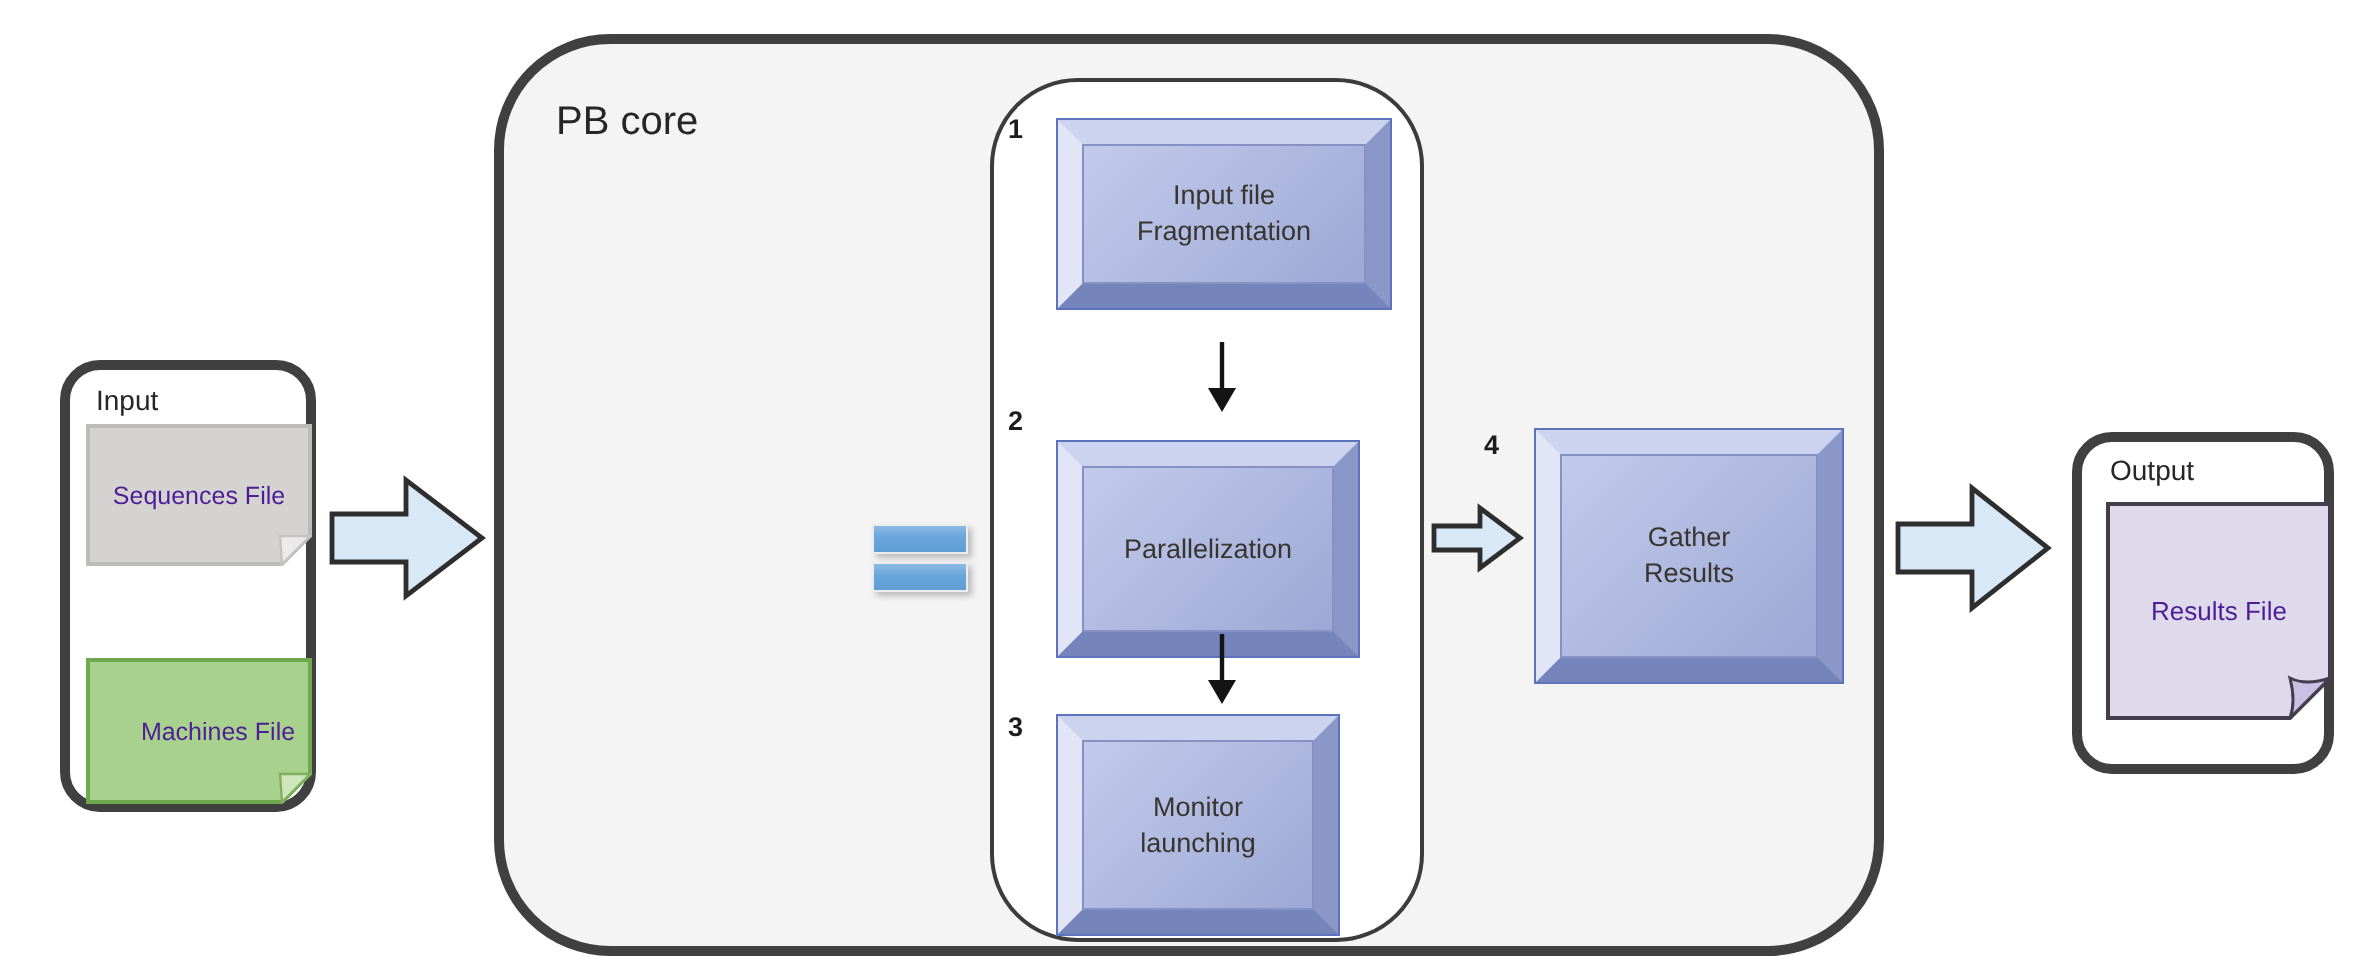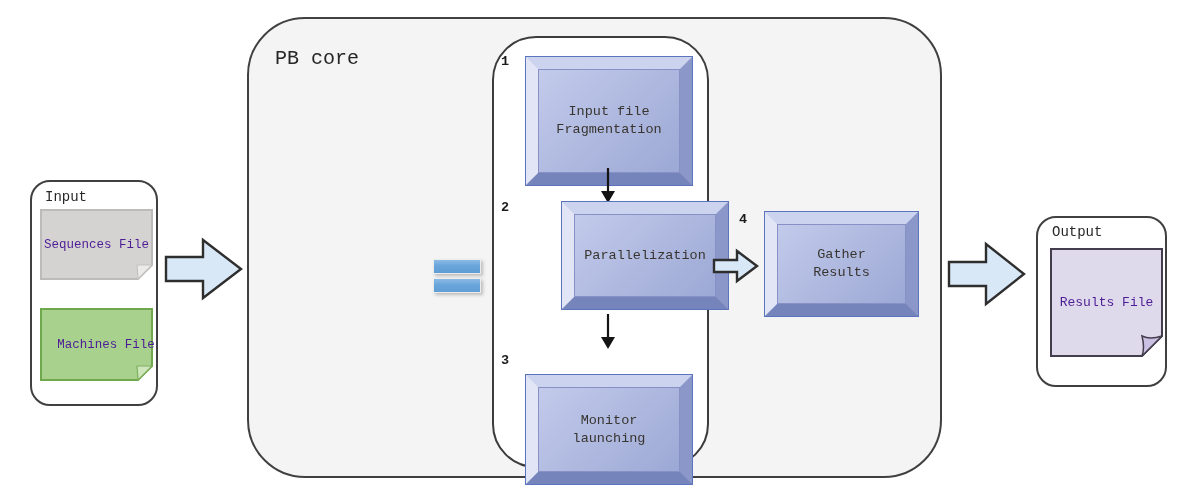--- a/index.html
+++ b/index.html
@@ -4,22 +4,21 @@
 <style>
   html,body{margin:0;padding:0;background:#ffffff;}
   #canvas{
     position:relative;width:1181px;height:490px;background:#ffffff;
     font-family:"Liberation Sans","DejaVu Sans",sans-serif;color:#262626;
     overflow:hidden;
   }
   
   .group{
     position:absolute;box-sizing:border-box;background:#ffffff;
-    border:2px solid #404040;
-    font-family:Liberation Mono, monospace;
+    border:5px solid #404040;
   }
   .group-label{position:absolute;font-size:14px;color:#262626;}
   #input-group{left:30px;top:160px;width:128px;height:226px;border-radius:20px;margin-top:20px;}
   #pb-core{left:247px;top:17px;width:695px;height:461px;border-radius:58px;background:#f4f4f4;}
   #inner-steps{left:243px;top:17px;width:217px;height:432px;border-radius:44px;background:#ffffff;border:2px solid #3c3c3c;position:absolute;box-sizing:border-box;}
   #output-group{left:1036px;top:216px;width:131px;height:171px;border-radius:20px;}
   #pb-core-title{position:absolute;left:26px;top:28px;font-size:20px;color:#262626;}
   
   .note{position:absolute;}
   .note svg{display:block;}
@@ -77,21 +76,21 @@
     <div class="group-label" style="left:13px;top:7px;">Input</div>
 
     <div class="note note-seq" style="left:8px;top:27px;width:113px;height:71px;">
       <svg width="113" height="71" viewBox="0 0 113 71">
         <path class="body" d="M1,1 H112 V56 L98,70 H1 Z"></path>
         <path class="flap" d="M98,70 L112,56 L97,56 Z"></path>
       </svg>
       <div class="note-label">Sequences File</div>
     </div>
 
-    <div class="note note-mach" style="left:8px;top:126px;width:132px;height:73px;">
+    <div class="note note-mach" style="left:8px;top:144px;width:132px;height:73px;">
       <svg width="113" height="73" viewBox="0 0 113 73">
         <path class="body" d="M1,1 H112 V58 L98,72 H1 Z"></path>
         <path class="flap" d="M98,72 L112,58 L97,58 Z"></path>
       </svg>
       <div class="note-label">Machines File</div>
     </div>
   </div>
 
   <svg class="block-arrow" style="left:164px;top:237px;" width="80" height="64" viewBox="0 0 80 64">
     <polygon points="2,20 39,20 39,3 77,32 39,61 39,44 2,44"></polygon>
@@ -101,52 +100,52 @@
     <div id="pb-core-title">PB core</div>
 
 
     <div id="equals" style="left:184px;top:240px;">
       <div class="eq-bar"></div>
       <div class="eq-bar"></div>
     </div>
 
     <div id="inner-steps">
       <div class="step-num" style="left:7px;top:16px;">1</div>
-      <div class="bevel" style="left:32px;top:19px;width:166px;height:128px;">
+      <div class="bevel" style="left:32px;top:19px;width:166px;height:94px;">
         <div class="bevel-label">Input file
 Fragmentation</div>
       </div>
 
       <svg class="down-arrow" style="left:105px;top:130px;" width="18" height="36" viewBox="0 0 18 36">
         <line x1="9" y1="0" x2="9" y2="24"></line>
         <polygon points="2,23 16,23 9,35"></polygon>
       </svg>
 
       <div class="step-num" style="left:7px;top:162px;">2</div>
-      <div class="bevel" style="left:32px;top:164px;width:166px;height:107px;margin-left:36px;">
+      <div class="bevel" style="left:32px;top:180px;width:150px;height:107px;">
         <div class="bevel-label">Parallelization</div>
       </div>
 
       <svg class="down-arrow" style="left:105px;top:276px;" width="18" height="36" viewBox="0 0 18 36">
         <line x1="9" y1="0" x2="9" y2="24"></line>
         <polygon points="2,23 16,23 9,35"></polygon>
       </svg>
 
       <div class="step-num" style="left:7px;top:315px;">3</div>
-      <div class="bevel" style="left:32px;top:317px;width:166px;height:109px;margin-top:20px;">
+      <div class="bevel" style="left:32px;top:317px;width:140px;height:109px;">
         <div class="bevel-label">Monitor
 launching</div>
       </div>
     </div>
 
     <div class="step-num" style="left:490px;top:193px;">4</div>
     <svg class="block-arrow" style="left:463px;top:229px;" width="47" height="36" viewBox="0 0 47 36">
       <polygon points="2,12 25,12 25,3 45,18 25,33 25,24 2,24"></polygon>
     </svg>
-    <div class="bevel" style="left:516px;top:193px;width:153px;height:104px;">
+    <div class="bevel" style="left:516px;top:193px;width:153px;height:126px;">
       <div class="bevel-label">Gather
 Results</div>
     </div>
   </div>
 
   <svg class="block-arrow" style="left:947px;top:241px;" width="80" height="66" viewBox="0 0 80 66">
     <polygon points="2,21 39,21 39,3 77,33 39,63 39,45 2,45"></polygon>
   </svg>
 
   <div class="group" id="output-group">

